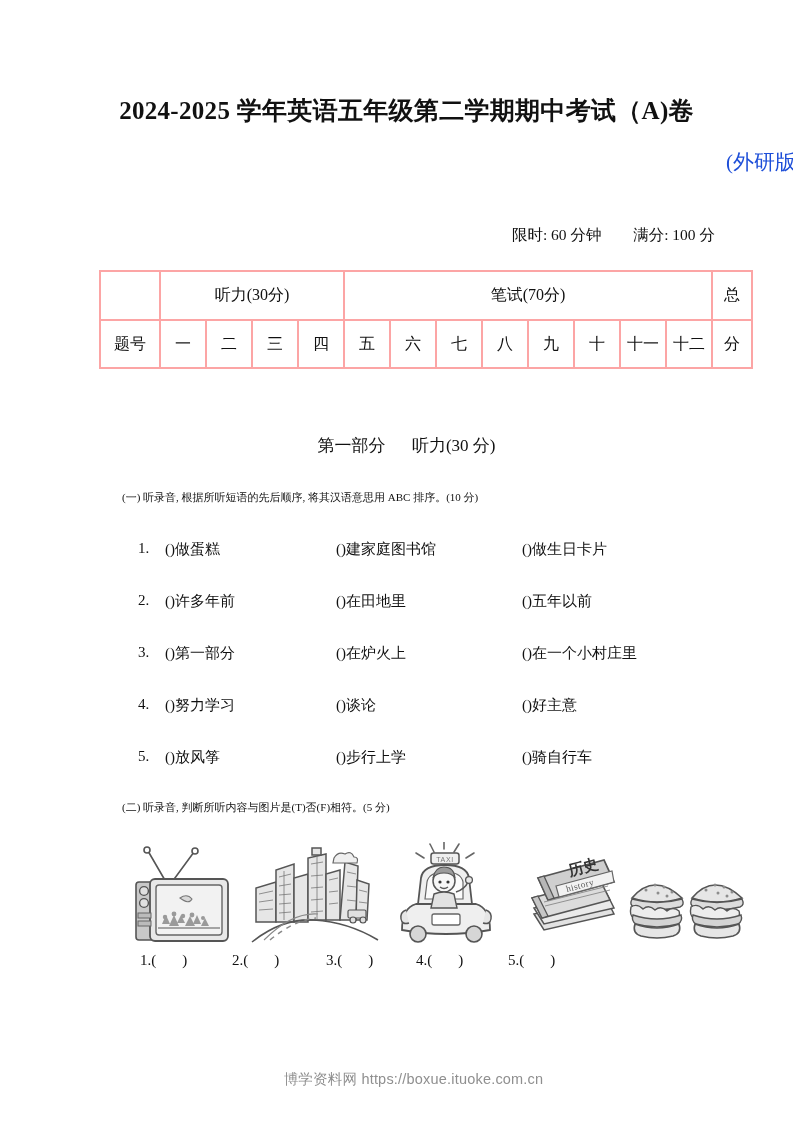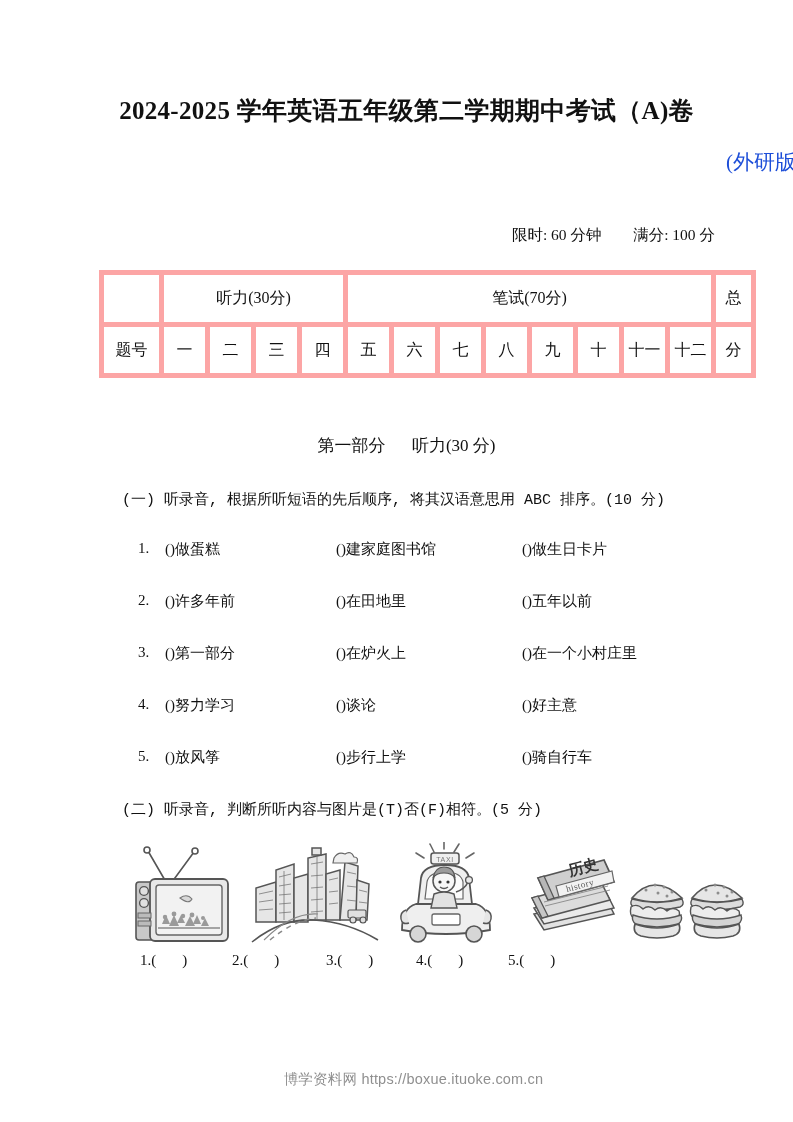--- a/index.html
+++ b/index.html
@@ -67,21 +67,21 @@
     left: 89px;
     top: 270px;
     width: 616px;
   }
   table.score-table {
     border-collapse: collapse;
     width: 616px;
     table-layout: fixed;
   }
   table.score-table td {
-    border: 5px solid #fca5a5;
+    border: 2px solid #fca5a5;
     text-align: center;
     vertical-align: middle;
     font-size: 16px;
     font-family: "Liberation Serif", "DejaVu Serif", serif;
     color: #111;
     padding: 0;
   }
   .r-head td { height: 47px; }
   .r-num  td { height: 46px; }
   .r-pts  td { height: 45px; }
@@ -98,22 +98,22 @@
     text-align: center;
     font-size: 17px;
     font-family: "Liberation Serif", "DejaVu Serif", serif;
     color: #111;
   }
   .part-heading .ph-gap { display: inline-block; width: 18px; }
 
   
   .instruction {
     position: absolute;
-    font-size: 15px;
-    font-family: Liberation Mono, monospace;
+    font-size: 11px;
+    font-family: Liberation Serif, serif;
     color: #111;
     white-space: nowrap;
   }
   #inst-1 { left: 112px; top: 490px; }
   #inst-2 { left: 112px; top: 800px; text-align: center; }
 
   
   .q-list {
     position: absolute;
     left: 0;

